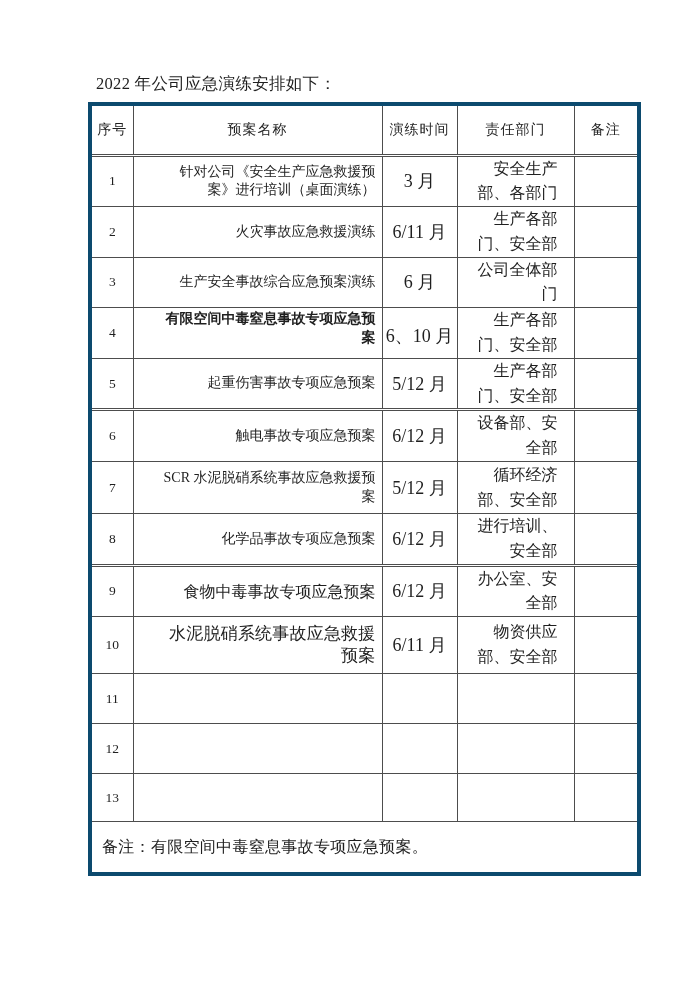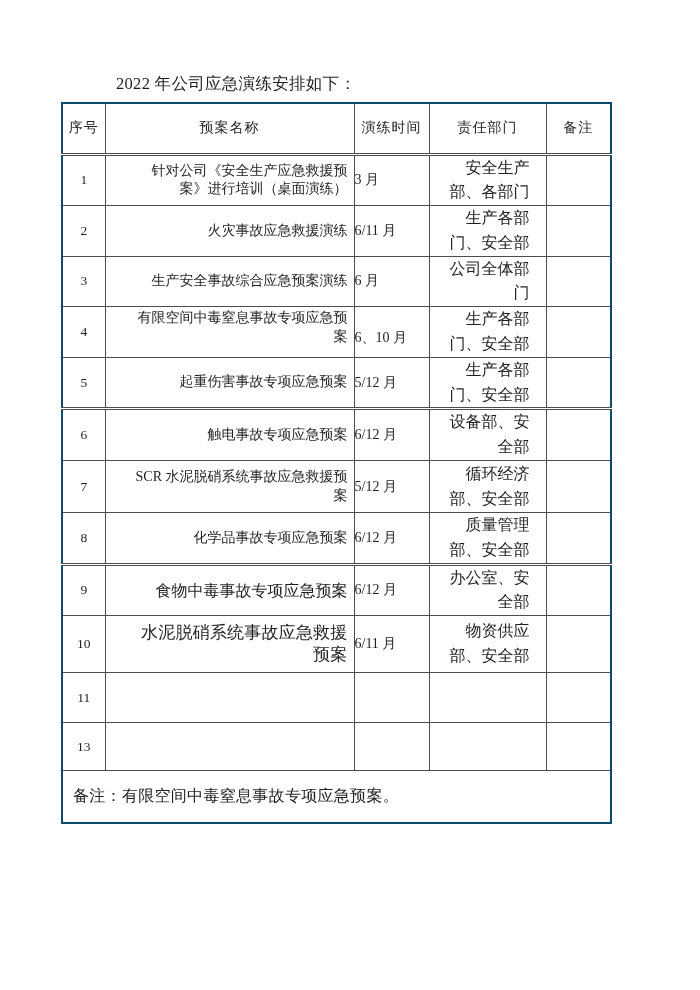--- a/index.html
+++ b/index.html
@@ -11,52 +11,51 @@
     position: relative;
     overflow: hidden;
   }
   .doc-title {
     position: absolute;
     left: 96px;
     top: 73px;
     font-size: 16.5px;
     letter-spacing: 0.3px;
     white-space: nowrap;
-    margin-left: 20px;
   }
   table.drill-table {
     position: absolute;
-    left: 61px;
+    left: 88px;
     top: 102px;
     width: 549px;
     border-collapse: collapse;
     table-layout: fixed;
-    border: 2px solid #0c4a6e;
+    border: 4px solid #0c4a6e;
   }
   .drill-table th, .drill-table td {
     border: 1px solid #4d4d4d;
     overflow: hidden;
     vertical-align: middle;
   }
   .drill-table thead tr { height: 51px; }
   .drill-table thead th {
     font-weight: normal;
     font-size: 14px;
     text-align: center;
     border-bottom: 3px double #4d4d4d;
     letter-spacing: 1px;
   }
   .col-no   { text-align: center; font-size: 13.5px; }
   .col-name { text-align: right; font-size: 14px; line-height: 1.32; padding: 2px 6px 2px 21px; }
-  .col-time { text-align: left; font-size: 14px; white-space: nowrap; }
+  .col-time { text-align: center; font-size: 18px; white-space: nowrap; }
   .col-dept { text-align: right; font-size: 16px; line-height: 1.55; padding: 0 16px; }
   .col-note { }
   tr.sz16 .col-name { font-size: 16px; }
   tr.sz17 .col-name { font-size: 17px; letter-spacing: 0.2px; }
-  tr.name-top .col-name { vertical-align: top; padding-top: 2px; }
+  tr.name-top .col-name { vertical-align: top; padding-top: 2px; font-weight: bold; }
   tr.name-top .col-time { vertical-align: bottom; padding-bottom: 10px; }
   tr.thick-bottom td { border-bottom: 3px double #4d4d4d; }
   tr.footer-row { height: 52px; }
   td.footer-note {
     text-align: left;
     font-size: 16px;
     padding-left: 10px;
     letter-spacing: 0.3px;
   }
 </style>
@@ -129,21 +128,21 @@
         <td class="col-no">7</td>
         <td class="col-name">SCR 水泥脱硝系统事故应急救援预案</td>
         <td class="col-time">5/12 月</td>
         <td class="col-dept">循环经济部、安全部</td>
         <td class="col-note"></td>
       </tr>
       <tr class="thick-bottom" style="height: 48px;">
         <td class="col-no">8</td>
         <td class="col-name">化学品事故专项应急预案</td>
         <td class="col-time">6/12 月</td>
-        <td class="col-dept">质量管理部、安全部</td>
+        <td class="col-dept">进行培训、安全部</td>
         <td class="col-note"></td>
       </tr>
       <tr class="sz16" style="height: 47px;">
         <td class="col-no">9</td>
         <td class="col-name">食物中毒事故专项应急预案</td>
         <td class="col-time">6/12 月</td>
         <td class="col-dept">办公室、安全部</td>
         <td class="col-note"></td>
       </tr>
       <tr class="sz17" style="height: 57px;">
@@ -153,20 +152,27 @@
         <td class="col-dept">物资供应部、安全部</td>
         <td class="col-note"></td>
       </tr>
       <tr style="height: 50px; margin-left: 24px;">
         <td class="col-no">11</td>
         <td class="col-name"></td>
         <td class="col-time"></td>
         <td class="col-dept"></td>
         <td class="col-note"></td>
       </tr>
+      <tr style="height: 50px;">
+        <td class="col-no">12</td>
+        <td class="col-name"></td>
+        <td class="col-time"></td>
+        <td class="col-dept"></td>
+        <td class="col-note"></td>
+      </tr>
       <tr style="height: 48px; margin-top: 31px;">
         <td class="col-no">13</td>
         <td class="col-name"></td>
         <td class="col-time"></td>
         <td class="col-dept"></td>
         <td class="col-note"></td>
       </tr>
     </tbody>
   <tbody>
     <tr class="footer-row">

